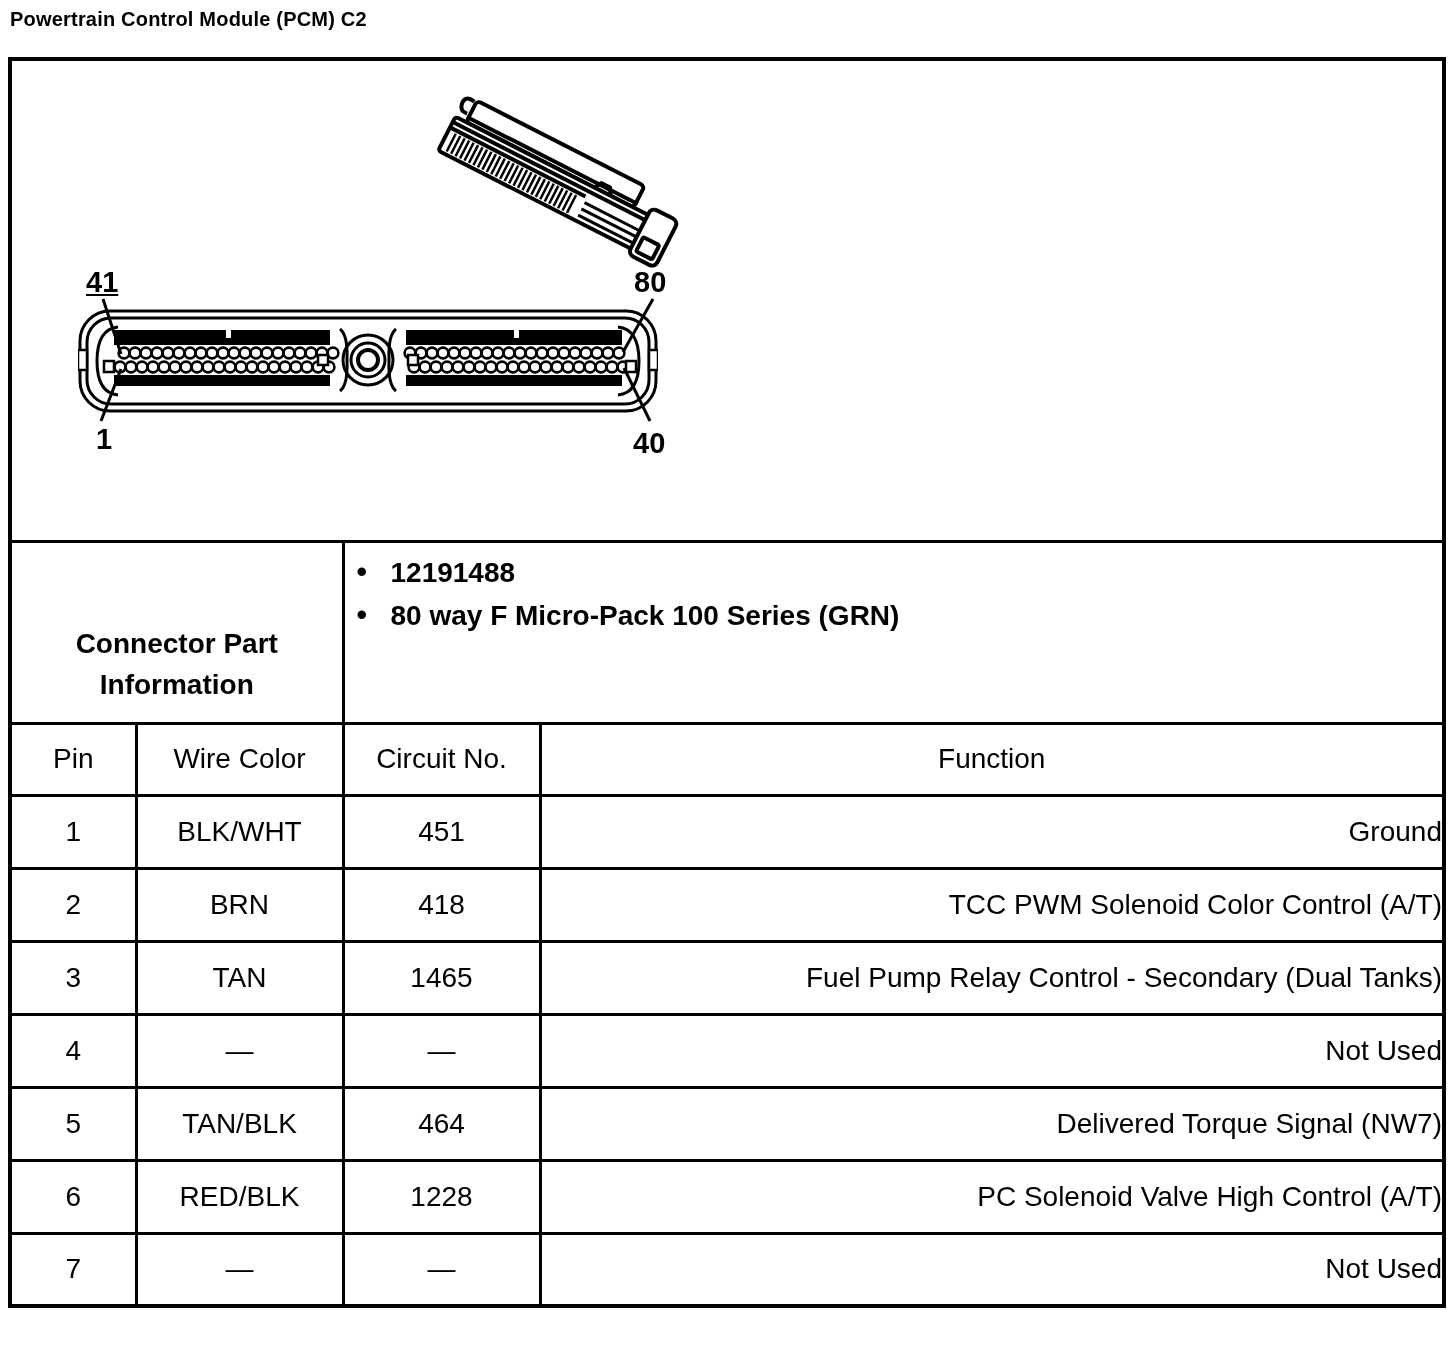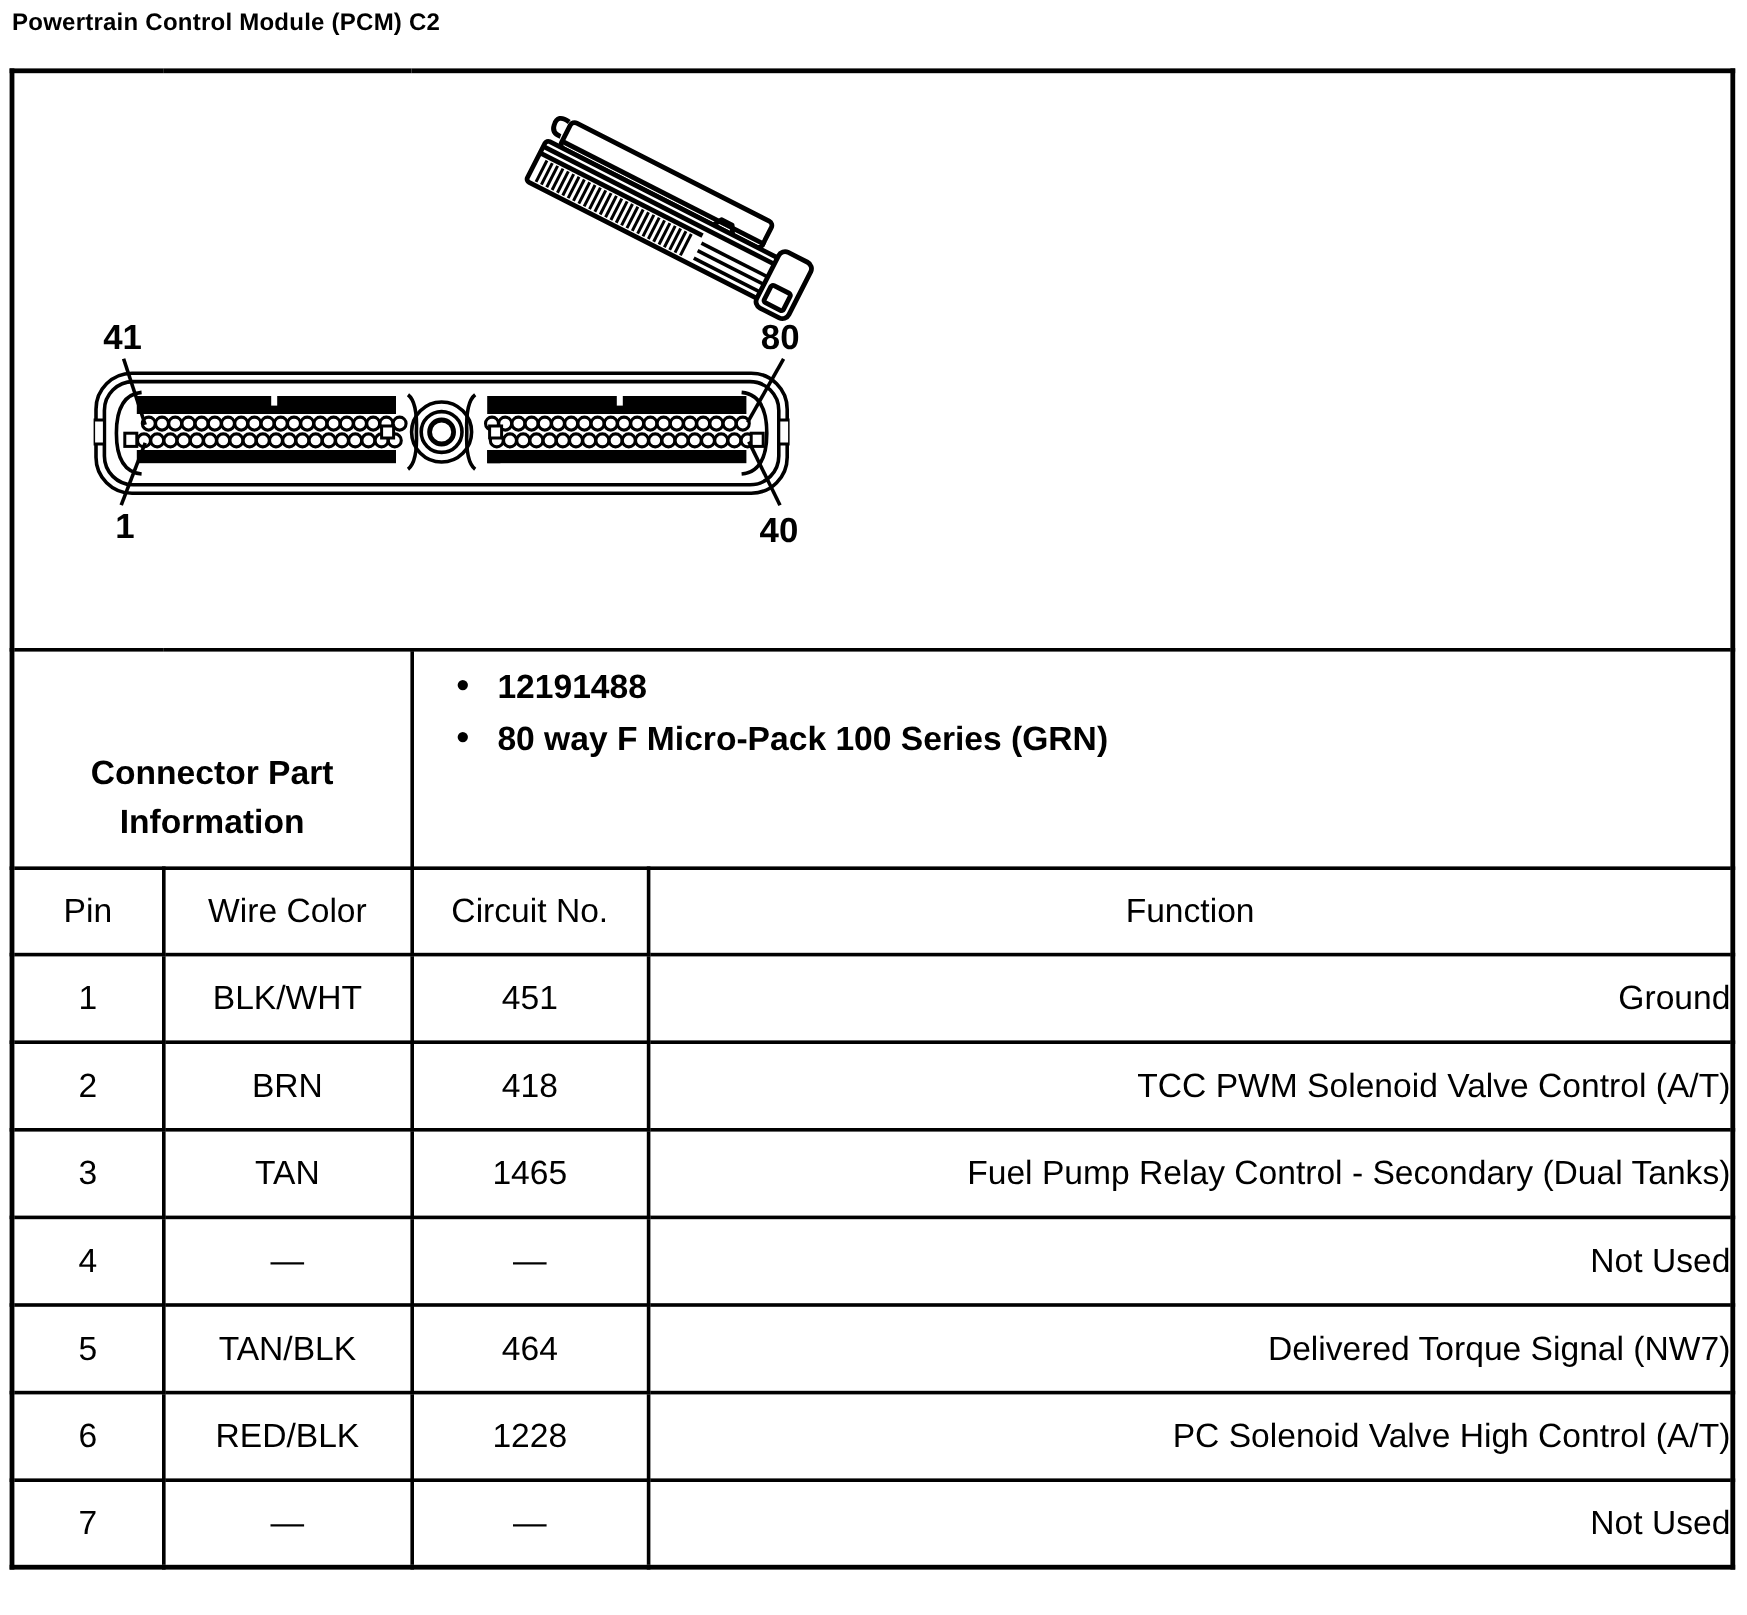--- a/index.html
+++ b/index.html
@@ -42,21 +42,21 @@
 
   
   td.info-label {
     height: 182px;
     text-align: center;
     vertical-align: bottom;
     padding-bottom: 16px;
     font-weight: bold;
     line-height: 1.45;
   }
-  td.info-bullets { vertical-align: top; padding: 14px 10px 0 36px; }
+  td.info-bullets { vertical-align: top; padding: 14px 10px 0 12px; }
   .bullet-list { list-style: none; }
   .bullet-list li {
     font-weight: bold;
     margin-bottom: 11px;
     padding-left: 34px;
     position: relative;
     line-height: 1.15;
   }
   .bullet-list li::before {
     content: "\2022";
@@ -265,21 +265,21 @@
             </g>
           </svg>
 
           <svg class="svg-abs" style="left:0; top:0;" width="1430" height="482" viewBox="0 0 1430 482">
             <line class="ln" x1="91" y1="238" x2="109" y2="293" stroke-width="3"></line>
             <line class="ln" x1="89" y1="360" x2="109" y2="308" stroke-width="3"></line>
             <line class="ln" x1="641" y1="238" x2="611" y2="291" stroke-width="3"></line>
             <line class="ln" x1="638" y1="360" x2="612" y2="307" stroke-width="3"></line>
           </svg>
 
-          <div class="pin-label" style="left:74px;  top:207px;">41</div>
+          <div class="pin-label" style="left:74px;  top:207px;text-decoration:underline;">41</div>
           <div class="pin-label" style="left:622px; top:207px;text-align:center;">80</div>
           <div class="pin-label" style="left:84px;  top:364px;">1</div>
           <div class="pin-label" style="left:621px; top:368px;">40</div>
         </div>
       </td>
     </tr>
 
     <tr>
       <td colspan="2" class="info-label">Connector Part Information</td>
       <td colspan="2" class="info-bullets">
@@ -300,21 +300,21 @@
     <tr class="data-row">
       <td>1</td>
       <td>BLK/WHT</td>
       <td>451</td>
       <td class="fn-cell">Ground</td>
     </tr>
     <tr class="data-row">
       <td>2</td>
       <td>BRN</td>
       <td>418</td>
-      <td class="fn-cell">TCC PWM Solenoid Valve Control (A/T)</td>
+      <td class="fn-cell">TCC PWM Solenoid Color Control (A/T)</td>
     </tr>
     <tr class="data-row">
       <td>3</td>
       <td>TAN</td>
       <td>1465</td>
       <td class="fn-cell">Fuel Pump Relay Control - Secondary (Dual Tanks)</td>
     </tr>
     <tr class="data-row">
       <td>4</td>
       <td>—</td>

